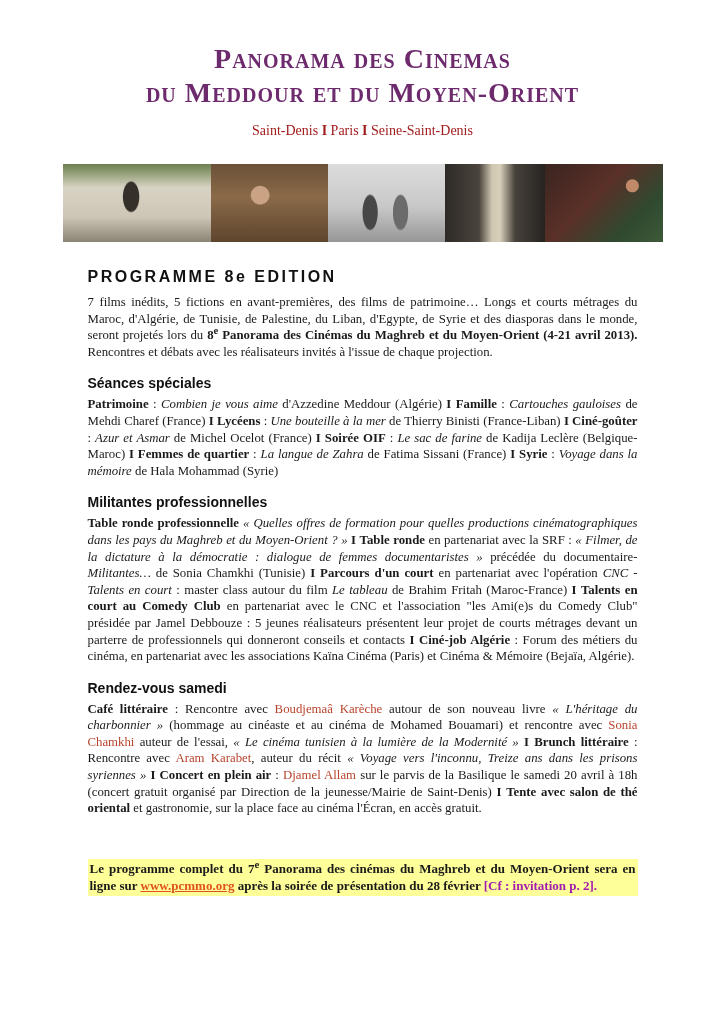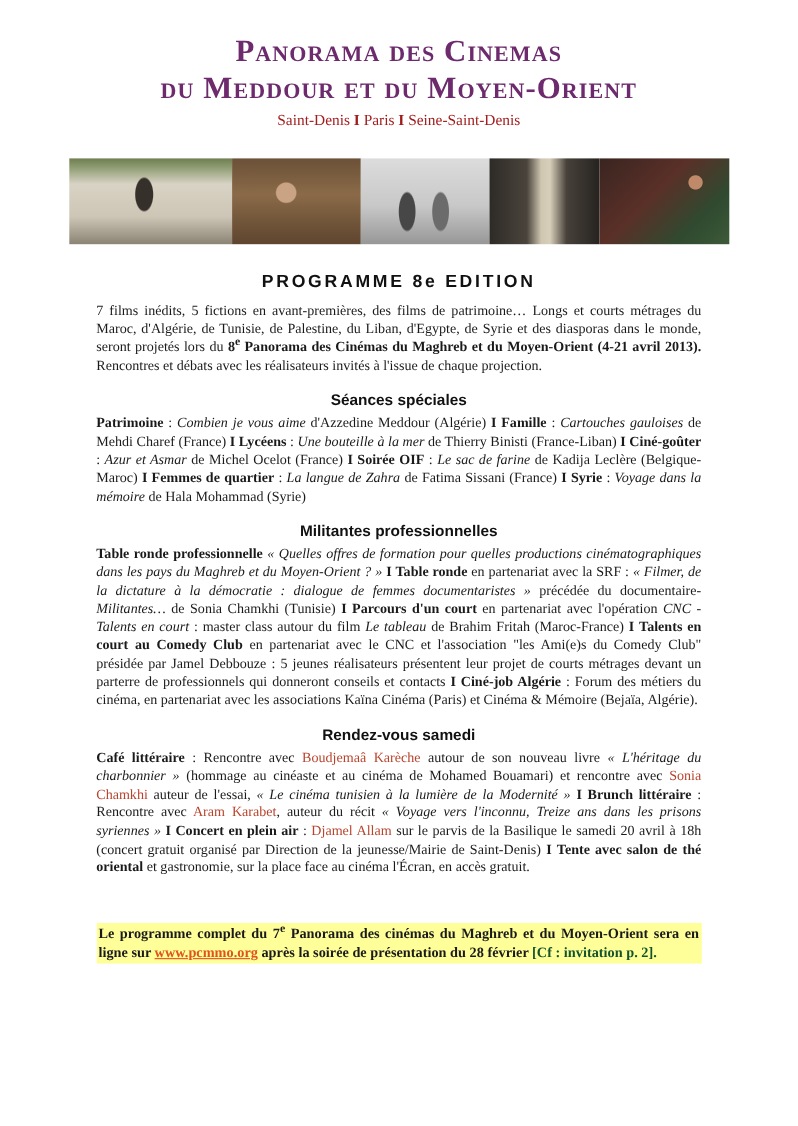--- a/index.html
+++ b/index.html
@@ -76,21 +76,21 @@
     width: 118px;
     background:
       radial-gradient(circle 11px at 74% 28%, #c08a6a 0 55%, rgba(0,0,0,0) 63%),
       linear-gradient(135deg, #3a2520 0%, #5a3028 42%, #2f4a30 75%, #3d5a38 100%);
   }
 
   
   .content { width: 550px; margin: 0 auto; }
   .prog-heading {
     margin: 26px 0 0 0;
-    text-align: center;
+    text-align: left;
     font-family: "Liberation Sans", sans-serif;
     font-weight: bold;
     font-size: 16px;
     line-height: 18px;
     letter-spacing: 2.5px;
     color: #111111;
   }
   .stats {
     margin: 22px 0 0 0;
     text-align: center;
@@ -103,21 +103,20 @@
   .body-text {
     margin: 4px 0 0 0;
     font-size: 12.8px;
     line-height: 16.6px;
     text-align: justify;
     color: #1a1a1a;
   }
   .intro { margin-top: 8px; }
   .section-title {
     margin: 14px 0 0 0;
-    text-align: center;
     font-family: "Liberation Sans", sans-serif;
     font-weight: bold;
     font-size: 14px;
     line-height: 18px;
     color: #111111;
   }
   .footer-note {
     margin: 42px 0 0 0;
     font-weight: bold;
     font-size: 13px;
@@ -127,21 +126,21 @@
     padding: 1px 2px;
   }
   sup { line-height: 0; }
 </style>
 </head>
 <body>
 
 <div class="page">
 
   <header class="header">
-    <h1 style="margin:0;">
+    <h1 style="margin:12px;">
       <span class="title-line">Panorama des Cinemas</span>
       <span class="title-line">du Meddour et du Moyen-Orient</span>
     </h1>
     <div class="locations"><span>Saint-Denis </span><span style="font-weight: bold;">I</span><span> Paris </span><span style="font-weight: bold;">I</span><span> Seine-Saint-Denis</span></div>
   </header>
 
   <div class="photo-strip">
     <div class="photo photo-1"></div>
     <div class="photo photo-2"></div>
     <div class="photo photo-3"></div>
@@ -157,16 +156,16 @@
 
     <h3 class="section-title">Séances spéciales</h3>
     <p class="body-text"><span style="font-weight: bold;">Patrimoine</span><span> : </span><span style="font-style: italic;">Combien je vous aime</span><span> d'Azzedine Meddour (Algérie) </span><span style="font-weight: bold;">I</span><span> </span><span style="font-weight: bold;">Famille</span><span> : </span><span style="font-style: italic;">Cartouches gauloises</span><span> de Mehdi Charef (France) </span><span style="font-weight: bold;">I</span><span> </span><span style="font-weight: bold;">Lycéens</span><span> : </span><span style="font-style: italic;">Une bouteille à la mer</span><span> de Thierry Binisti (France-Liban) </span><span style="font-weight: bold;">I</span><span> </span><span style="font-weight: bold;">Ciné-goûter</span><span> : </span><span style="font-style: italic;">Azur et Asmar</span><span> de Michel Ocelot (France) </span><span style="font-weight: bold;">I</span><span> </span><span style="font-weight: bold;">Soirée OIF</span><span> : </span><span style="font-style: italic;">Le sac de farine</span><span> de Kadija Leclère (Belgique-Maroc) </span><span style="font-weight: bold;">I</span><span> </span><span style="font-weight: bold;">Femmes de quartier</span><span> : </span><span style="font-style: italic;">La langue de Zahra</span><span> de Fatima Sissani (France) </span><span style="font-weight: bold;">I</span><span> </span><span style="font-weight: bold;">Syrie</span><span> : </span><span style="font-style: italic;">Voyage dans la mémoire</span><span> de Hala Mohammad (Syrie)</span></p>
 
     <h3 class="section-title">Militantes professionnelles</h3>
     <p class="body-text"><span style="font-weight: bold;">Table ronde professionnelle</span><span> </span><span style="font-style: italic;">« Quelles offres de formation pour quelles productions cinématographiques dans les pays du Maghreb et du Moyen-Orient ? »</span><span> </span><span style="font-weight: bold;">I</span><span> </span><span style="font-weight: bold;">Table ronde</span><span> en partenariat avec la SRF : </span><span style="font-style: italic;">« Filmer, de la dictature à la démocratie : dialogue de femmes documentaristes »</span><span> précédée du documentaire-</span><span style="font-style: italic;">Militantes…</span><span> de Sonia Chamkhi (Tunisie) </span><span style="font-weight: bold;">I</span><span> </span><span style="font-weight: bold;">Parcours d'un court</span><span> en partenariat avec l'opération </span><span style="font-style: italic;">CNC - Talents en court</span><span> : master class autour du film </span><span style="font-style: italic;">Le tableau</span><span> de Brahim Fritah (Maroc-France) </span><span style="font-weight: bold;">I</span><span> </span><span style="font-weight: bold;">Talents en court au Comedy Club</span><span> en partenariat avec le CNC et l'association "les Ami(e)s du Comedy Club" présidée par Jamel Debbouze : 5 jeunes réalisateurs présentent leur projet de courts métrages devant un parterre de professionnels qui donneront conseils et contacts </span><span style="font-weight: bold;">I</span><span> </span><span style="font-weight: bold;">Ciné-job Algérie</span><span> : Forum des métiers du cinéma, en partenariat avec les associations Kaïna Cinéma (Paris) et Cinéma &amp; Mémoire (Bejaïa, Algérie).</span></p>
 
     <h3 class="section-title">Rendez-vous samedi</h3>
     <p class="body-text"><span style="font-weight: bold;">Café littéraire</span><span> : Rencontre avec </span><span style="color: rgb(184, 67, 44);">Boudjemaâ Karèche</span><span> autour de son nouveau livre </span><span style="font-style: italic;">« L'héritage du charbonnier »</span><span> (hommage au cinéaste et au cinéma de Mohamed Bouamari) et rencontre avec </span><span style="color: rgb(184, 67, 44);">Sonia Chamkhi</span><span> auteur de l'essai, </span><span style="font-style: italic;">« Le cinéma tunisien à la lumière de la Modernité »</span><span> </span><span style="font-weight: bold;">I</span><span> </span><span style="font-weight: bold;">Brunch littéraire</span><span> : Rencontre avec </span><span style="color: rgb(184, 67, 44);">Aram Karabet</span><span>, auteur du récit </span><span style="font-style: italic;">« Voyage vers l'inconnu, Treize ans dans les prisons syriennes »</span><span> </span><span style="font-weight: bold;">I</span><span> </span><span style="font-weight: bold;">Concert en plein air</span><span> : </span><span style="color: rgb(184, 67, 44);">Djamel Allam</span><span> sur le parvis de la Basilique le samedi 20 avril à 18h (concert gratuit organisé par Direction de la jeunesse/Mairie de Saint-Denis) </span><span style="font-weight: bold;">I</span><span> </span><span style="font-weight: bold;">Tente avec salon de thé oriental</span><span> et gastronomie, sur la place face au cinéma l'Écran, en accès gratuit.</span></p>
 
-    <p class="footer-note"><span>Le programme complet du 7</span><sup>e</sup><span> Panorama des cinémas du Maghreb et du Moyen-Orient sera en ligne sur </span><span style="text-decoration: underline; color: rgb(224, 82, 31);">www.pcmmo.org</span><span> après la soirée de présentation du 28 février </span><span style="color: #14532d;"> [Cf : invitation p. 2].</span></p>
+    <p class="footer-note"><span>Le programme complet du 7</span><sup>e</sup><span> Panorama des cinémas du Maghreb et du Moyen-Orient sera en ligne sur </span><span style="text-decoration: underline; color: rgb(224, 82, 31);">www.pcmmo.org</span><span> après la soirée de présentation du 28 février </span><span style="color: #a21caf;"> [Cf : invitation p. 2].</span></p>
   </main>
 
 </div>
 
 </body></html>

